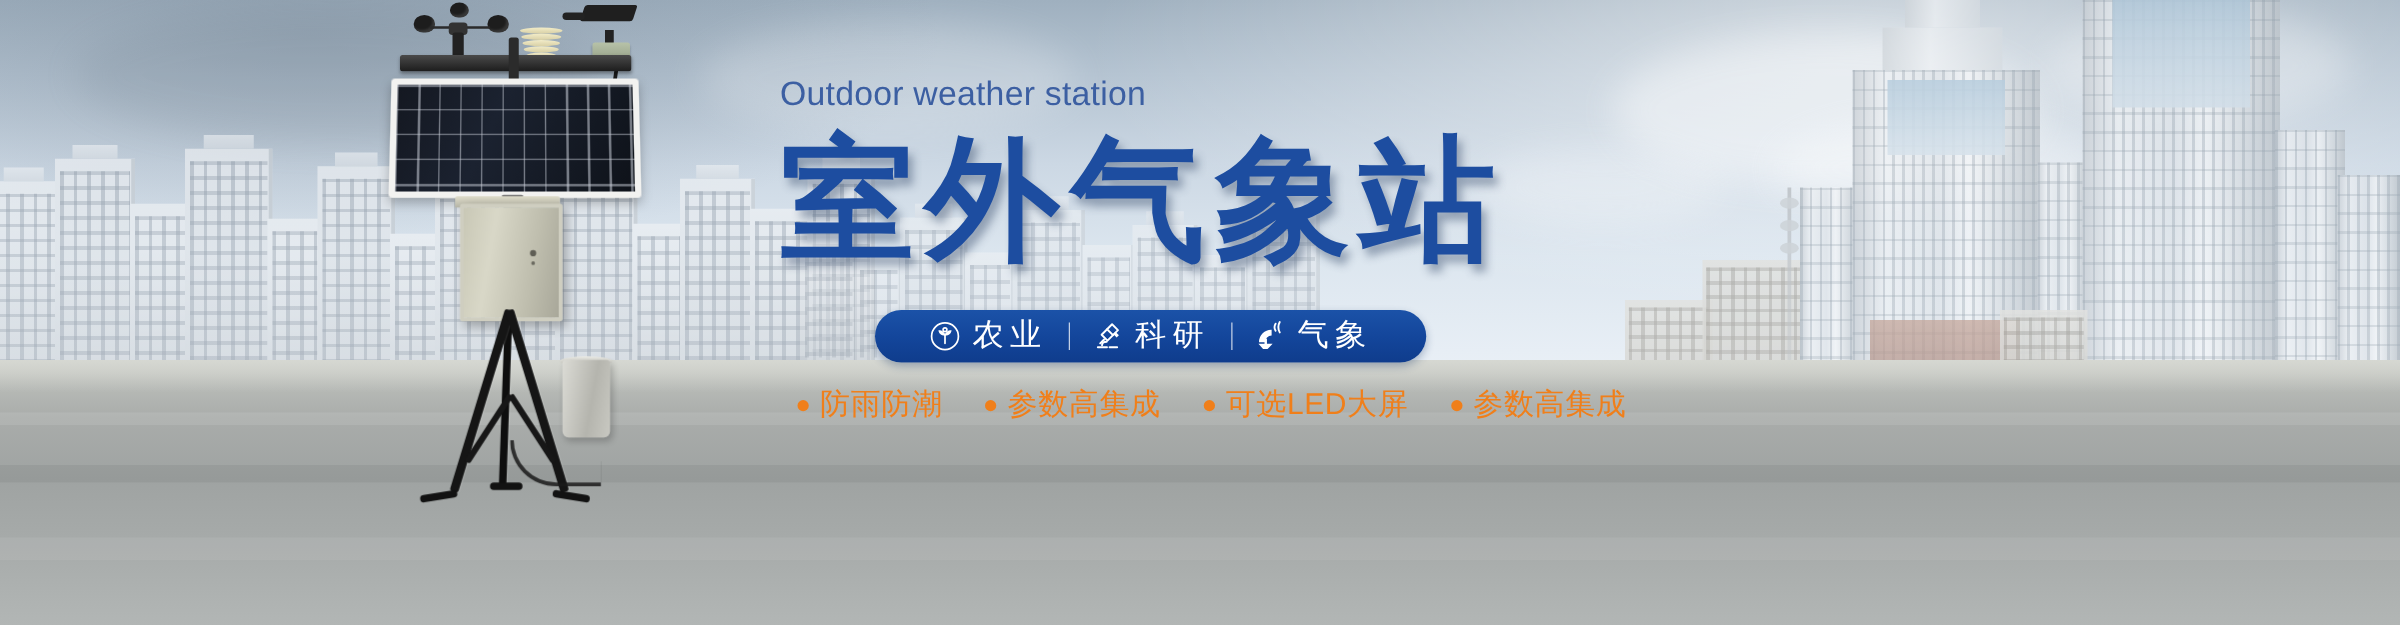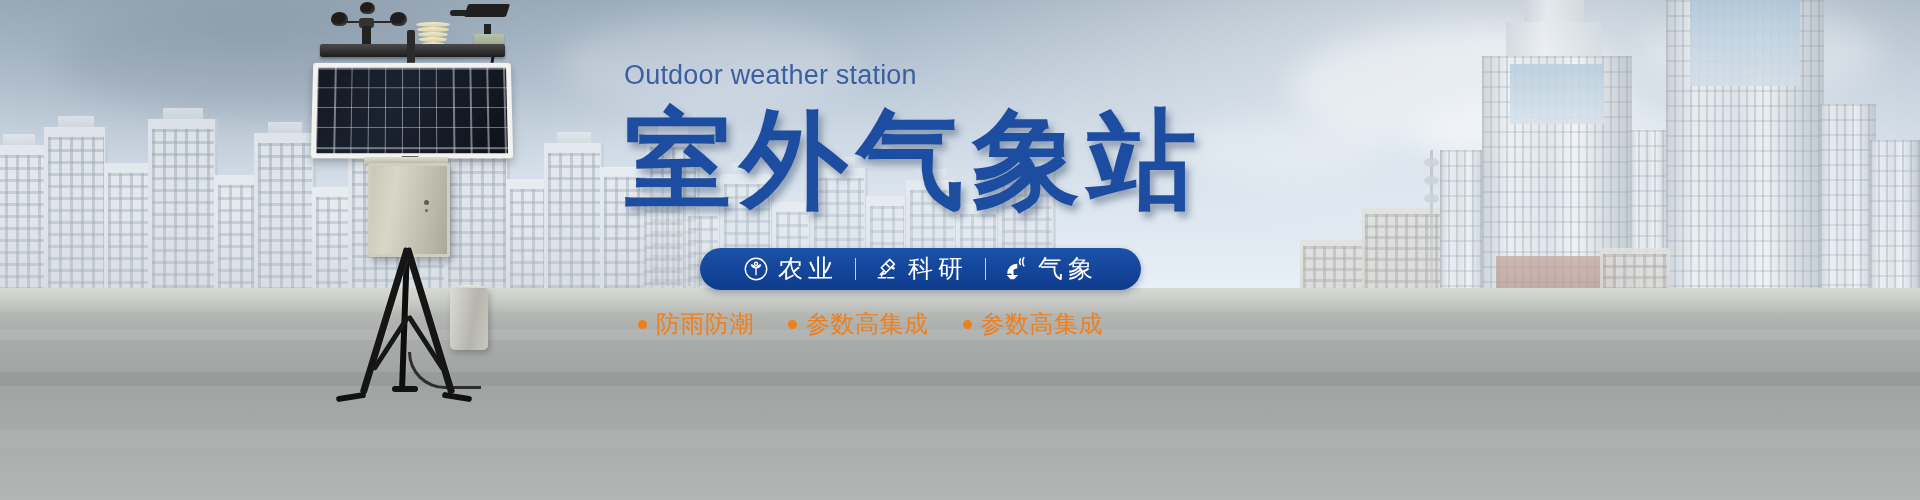--- a/index.html
+++ b/index.html
@@ -387,18 +387,22 @@
       <div class="feat">
         <span class="dot"></span>
         <span class="feat-label">防雨防潮</span>
       </div>
       <div class="feat">
         <span class="dot"></span>
         <span class="feat-label">参数高集成</span>
       </div>
       <div class="feat">
         <span class="dot"></span>
+        <span class="feat-label">可选LED大屏</span>
+      </div>
+      <div class="feat">
+        <span class="dot"></span>
         <span class="feat-label">参数高集成</span>
       </div>
     </div>
 
   </div>
 </div>
 
 </body></html>

